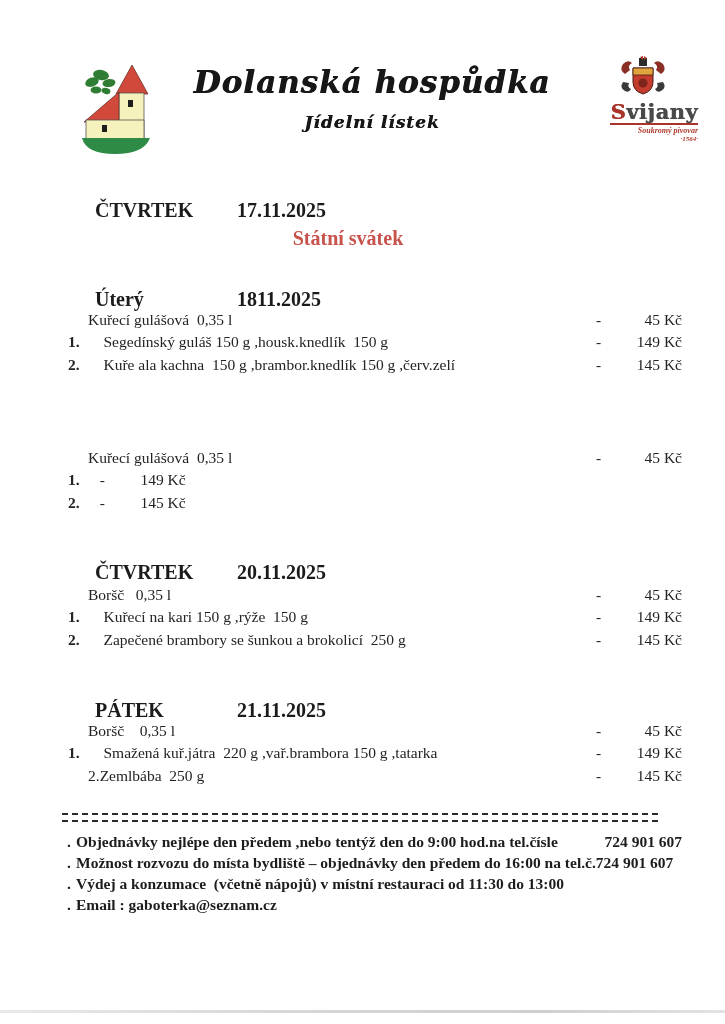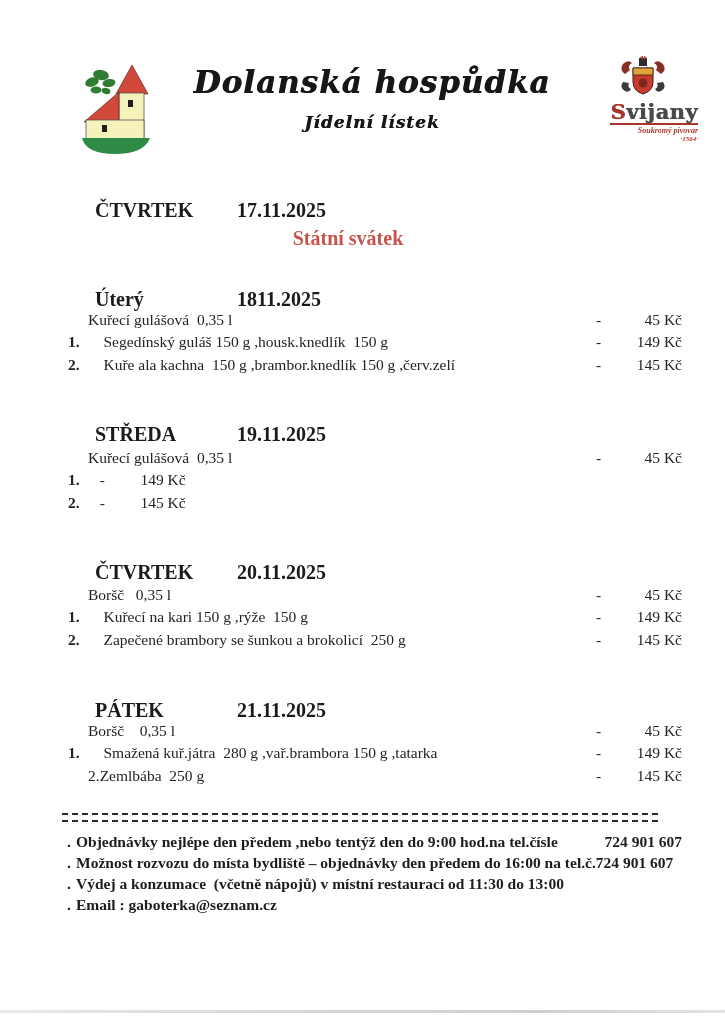--- a/index.html
+++ b/index.html
@@ -142,23 +142,20 @@
         <span class="price-val">149 Kč</span>
     </div>
     <div class="row">
       <span class="item-num">2.</span>
         <span class="item-text"> Kuře ala kachna  150 g ,brambor.knedlík 150 g ,červ.zelí</span>
         <span class="price-dash">-</span>
         <span class="price-val">145 Kč</span>
     </div>
   </div>
 
-  <div class="day-header" style="top:400px">
-    <span class="day-name">STŘEDA</span><span>19.11.2025</span>
-  </div>
   <div class="rows" style="top:447px">
     <div class="row">
       <span class="item-num"></span>
         <span class="item-text">Kuřecí gulášová  0,35 l</span>
         <span class="price-dash">-</span>
         <span class="price-val">45 Kč</span>
     </div>
     <div class="row">
       <span class="item-num">1.</span>
         <span class="price-dash">-</span>
@@ -200,21 +197,21 @@
   </div>
   <div class="rows" style="top:720px">
     <div class="row">
       <span class="item-num"></span>
         <span class="item-text">Boršč    0,35 l</span>
         <span class="price-dash">-</span>
         <span class="price-val">45 Kč</span>
     </div>
     <div class="row">
       <span class="item-num">1.</span>
-        <span class="item-text"> Smažená kuř.játra  280 g ,vař.brambora 150 g ,tatarka</span>
+        <span class="item-text"> Smažená kuř.játra  220 g ,vař.brambora 150 g ,tatarka</span>
         <span class="price-dash">-</span>
         <span class="price-val">149 Kč</span>
     </div>
     <div class="row">
       <span class="item-num"></span>
         <span class="item-text">2.Zemlbába  250 g</span>
         <span class="price-dash">-</span>
         <span class="price-val">145 Kč</span>
     </div>
   </div>

